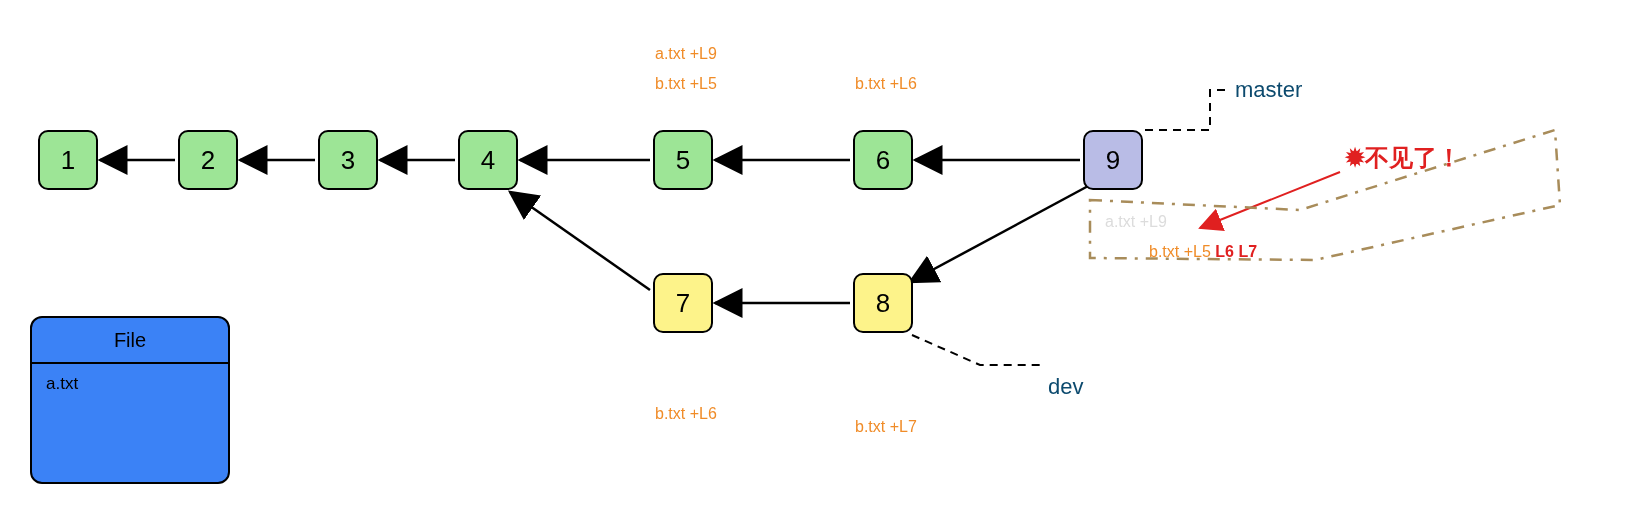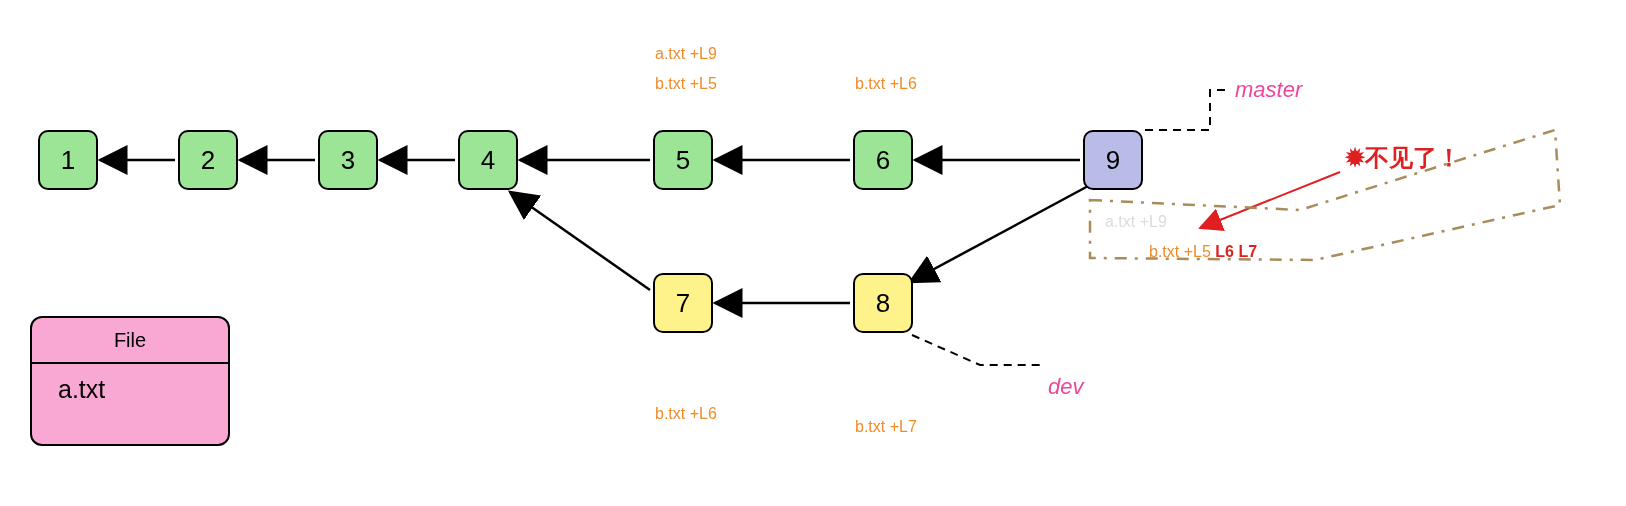--- a/index.html
+++ b/index.html
@@ -5,28 +5,28 @@
   html,body{margin:0;padding:0;width:1626px;height:506px;font-family:Arial,Helvetica,sans-serif;background:#fff;}
   .canvas{position:relative;width:1626px;height:506px;}
   .node{position:absolute;width:60px;height:60px;border:2px solid #000;border-radius:10px;
         display:flex;align-items:center;justify-content:center;font-size:26px;font-weight:400;
         box-sizing:border-box;}
   .green{background:#9de596;}
   .yellow{background:#fdf38a;}
   .purple{background:#b9bce6;}
   .lbl{position:absolute;font-size:16px;white-space:nowrap;}
   .orange{color:#f08c28;}
-  .purpletxt{color:#ec4899;font-size:22px;font-style:italic;}
+  .purpletxt{color:#0c4a6e;font-size:22px;}
   .red{color:#e02020;font-weight:bold;}
   .faded{color:#dcdcdc;}
-  .filebox{position:absolute;left:30px;top:316px;width:200px;height:130px;
-           background:#f9a8d4;border:2px solid #000;border-radius:12px;box-sizing:border-box;}
+  .filebox{position:absolute;left:30px;top:316px;width:200px;height:168px;
+           background:#3b82f6;border:2px solid #000;border-radius:12px;box-sizing:border-box;}
   .filebox .hdr{height:44px;border-bottom:2px solid #000;display:flex;align-items:center;
                 justify-content:center;font-size:20px;}
-  .filebox .body{padding:8px 26px;font-size:25px;line-height:1.4;}
+  .filebox .body{padding:8px 14px;font-size:17px;line-height:1.4;}
   svg.lines{position:absolute;left:0;top:0;width:1626px;height:506px;pointer-events:none;}
 </style>
 </head>
 <body>
 
 <div class="canvas">
 
   <svg class="lines">
     <defs>
       <marker id="ah" markerWidth="12" markerHeight="12" refX="11" refY="6" orient="auto">

